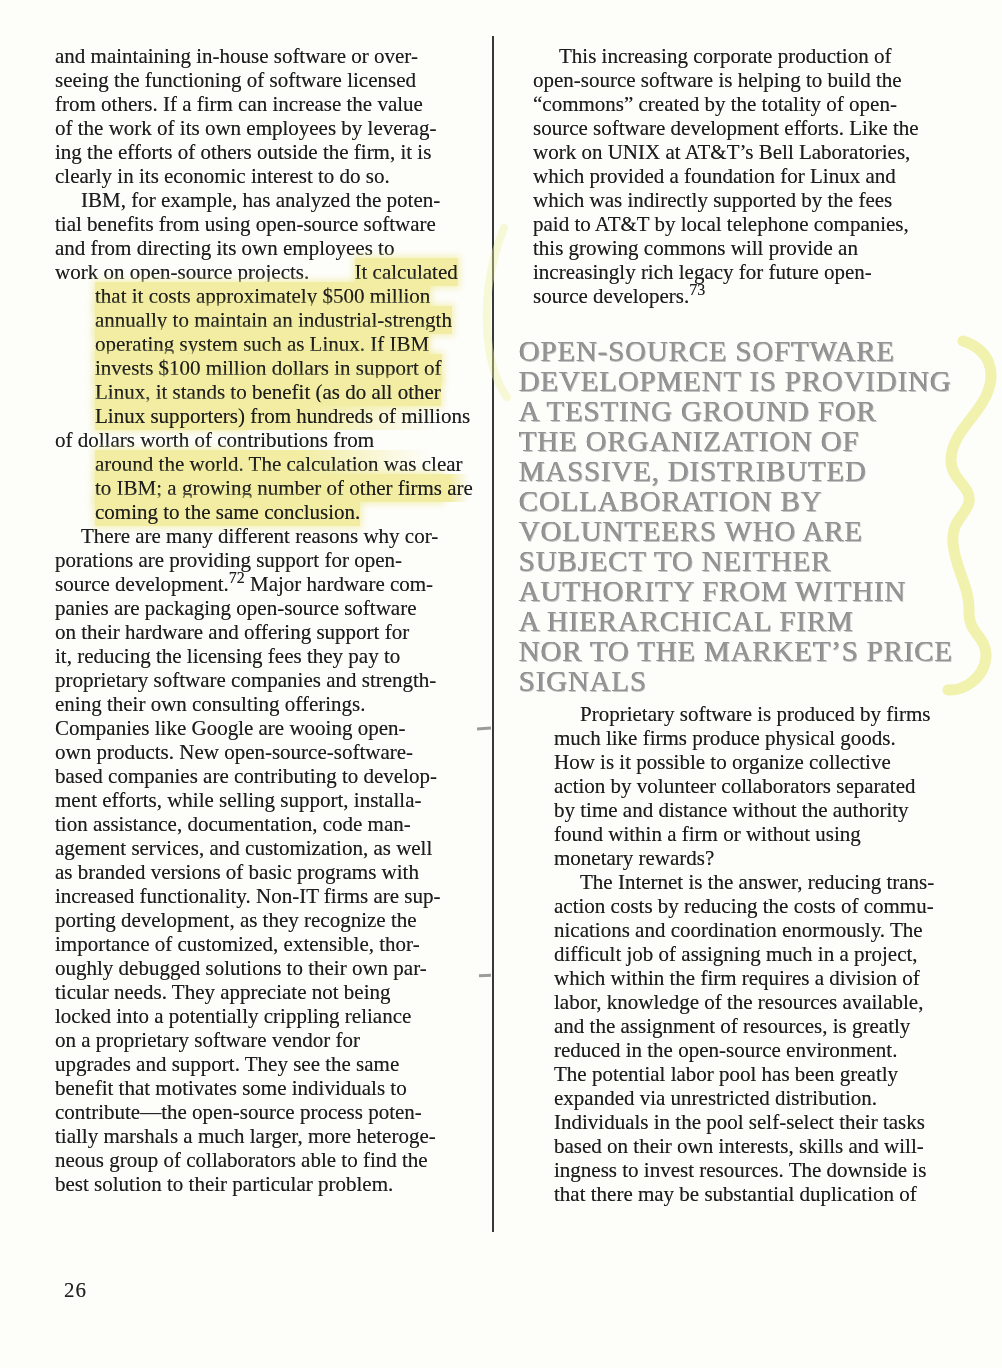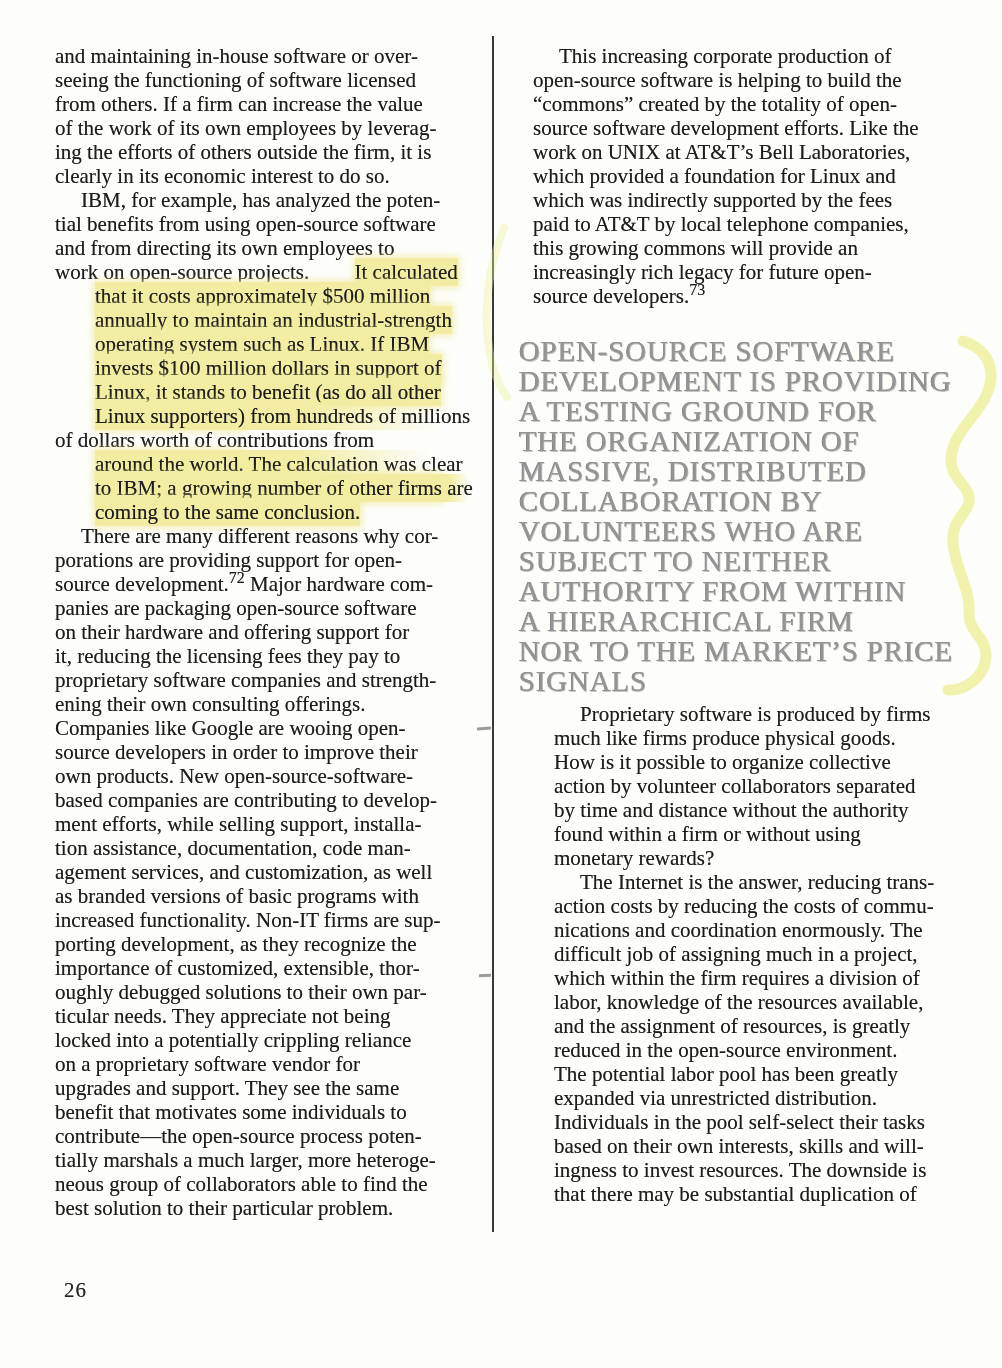--- a/index.html
+++ b/index.html
@@ -82,21 +82,20 @@
       <div class="tline"><span class="hl">coming to the same conclusion.</span></div>
       <div class="tline indent"><span>There are many different reasons why cor-</span></div>
       <div class="tline"><span>porations are providing support for open-</span></div>
       <div class="tline"><span>source development.</span><sup>72</sup><span> Major hardware com-</span></div>
       <div class="tline"><span>panies are packaging open-source software</span></div>
       <div class="tline"><span>on their hardware and offering support for</span></div>
       <div class="tline"><span>it, reducing the licensing fees they pay to</span></div>
       <div class="tline"><span>proprietary software companies and strength-</span></div>
       <div class="tline"><span>ening their own consulting offerings.</span></div>
       <div class="tline"><span>Companies like Google are wooing open-</span></div>
-      <div class="tline"><span>source developers in order to improve their</span></div>
       <div class="tline"><span>own products. New open-source-software-</span></div>
       <div class="tline"><span>based companies are contributing to develop-</span></div>
       <div class="tline"><span>ment efforts, while selling support, installa-</span></div>
       <div class="tline"><span>tion assistance, documentation, code man-</span></div>
       <div class="tline"><span>agement services, and customization, as well</span></div>
       <div class="tline"><span>as branded versions of basic programs with</span></div>
       <div class="tline"><span>increased functionality. Non-IT firms are sup-</span></div>
       <div class="tline"><span>porting development, as they recognize the</span></div>
       <div class="tline"><span>importance of customized, extensible, thor-</span></div>
       <div class="tline"><span>oughly debugged solutions to their own par-</span></div>

